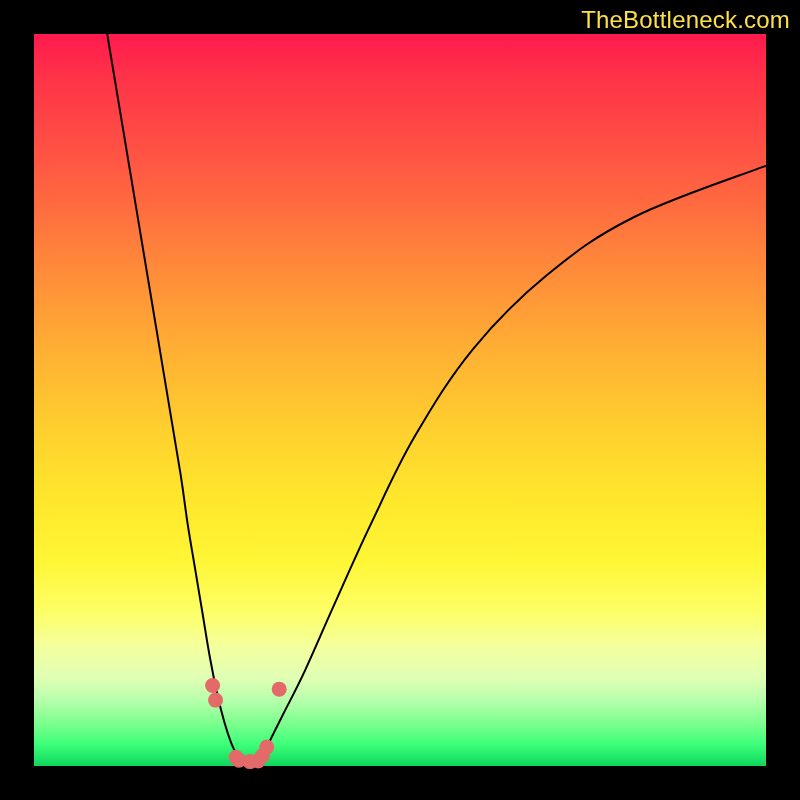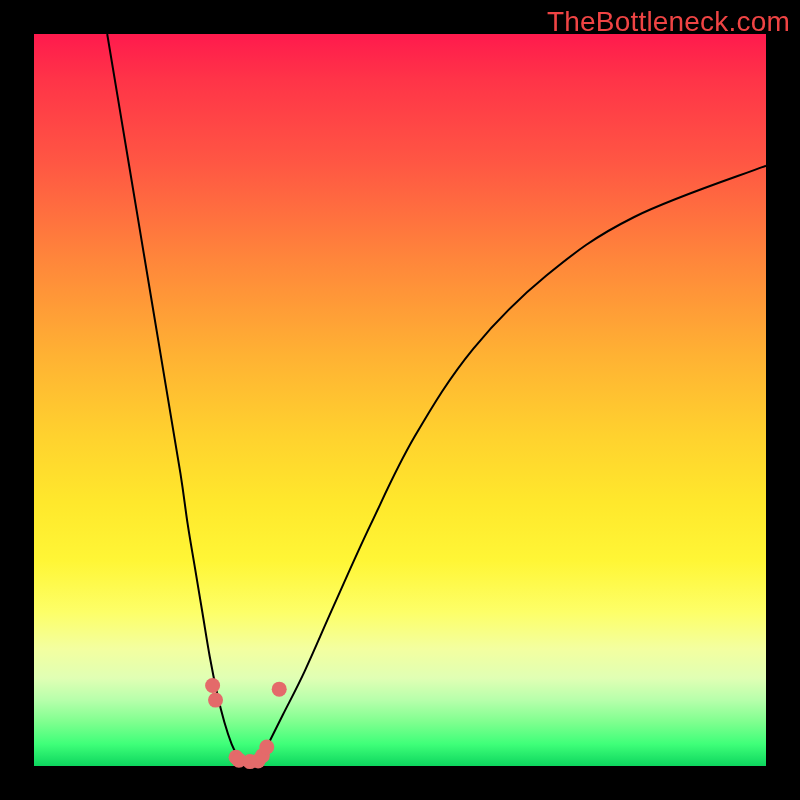--- a/index.html
+++ b/index.html
@@ -42,22 +42,22 @@
       #b7ffab 91%,
       #7fff8f 94%,
       #3fff79 97%,
       #0dd65e 100%
     );
   }
   .watermark {
     position: absolute;
     top: 6px;
     right: 10px;
-    color: #ef4444;
-    font-size: 28px;
+    color: #fde047;
+    font-size: 24px;
     font-weight: 500;
     letter-spacing: 0.2px;
     user-select: none;
   }
   svg.curves {
     position: absolute;
     left: 0;
     top: 0;
     width: 732px;
     height: 732px;

